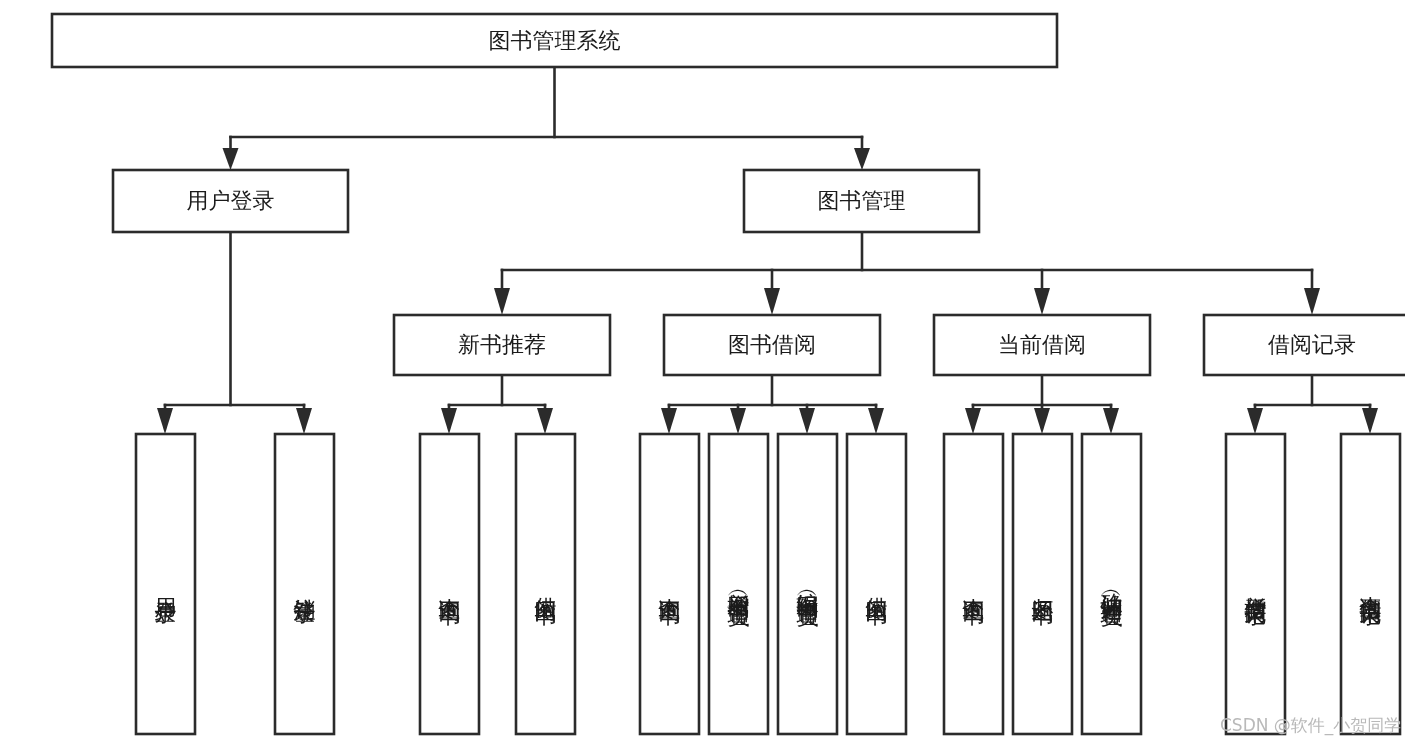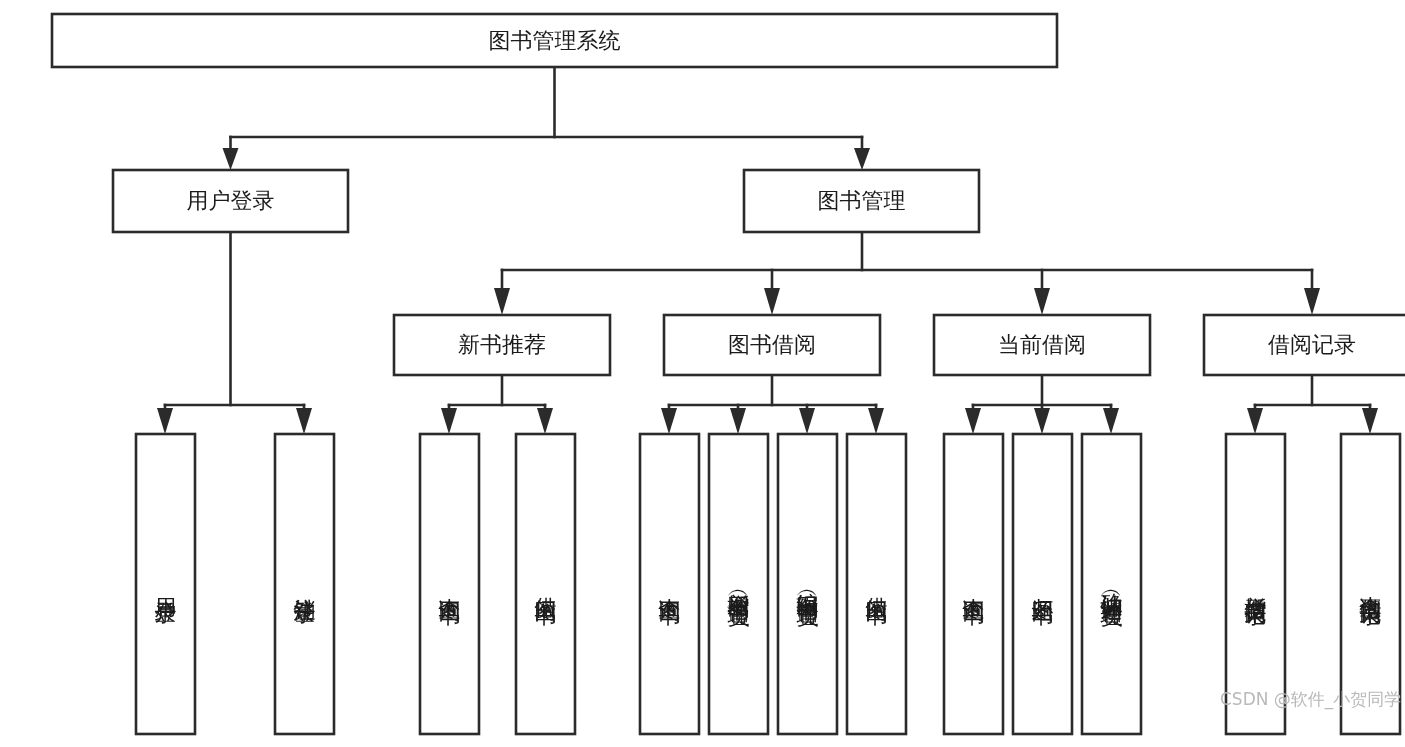--- a/index.html
+++ b/index.html
@@ -28,21 +28,21 @@
     display:flex;
     align-items:center;
     justify-content:center;
     letter-spacing:2px;
     white-space:nowrap;
     pointer-events:none;
     user-select:none;
   }
   .watermark{
     position:absolute;
-    left:1188px;top:688px;
+    left:1188px;top:714px;
     font-family:"DejaVu Sans","Liberation Sans",sans-serif;
     font-size:17px;
     color:#b9b9b9;
     white-space:nowrap;
     user-select:none;
   }
 </style>
 </head>
 <body>
 

